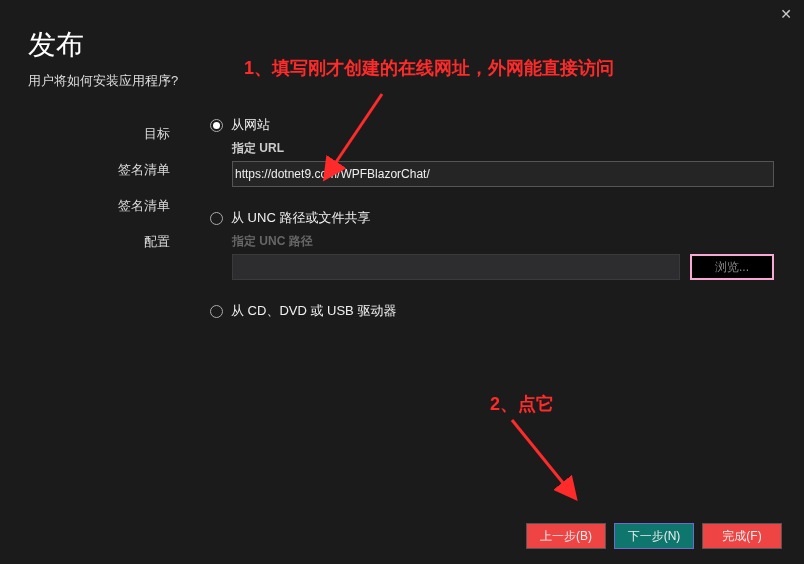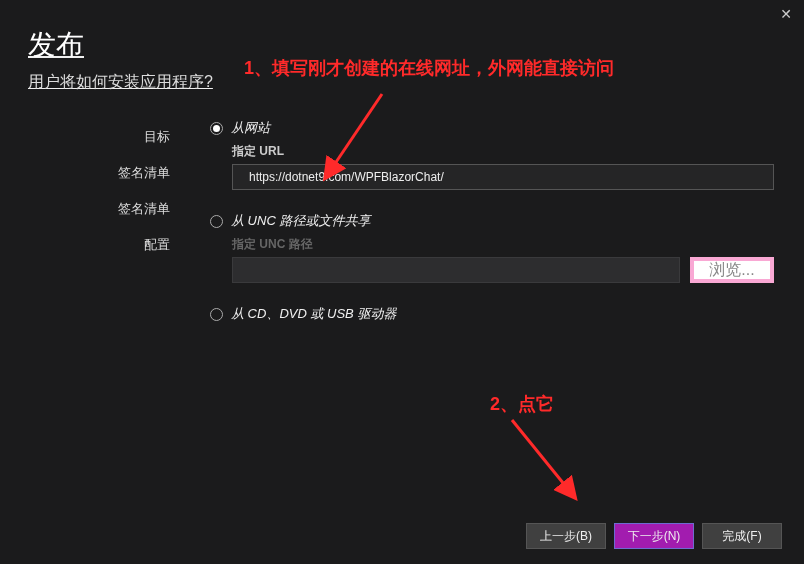--- a/index.html
+++ b/index.html
@@ -9,23 +9,23 @@
     font-family: "Microsoft YaHei", "Segoe UI", sans-serif;
     font-size: 13px;
     color: #f0f0f0;
     position: relative;
     overflow: hidden;
   }
   .close-btn {
     position: absolute; top: 6px; right: 12px;
     color: #ccc; font-size: 14px; cursor: pointer;
   }
-  .header { padding: 26px 0 0 28px; text-decoration: underline; }
+  .header { padding: 26px 0 0 28px; }
   .title { font-size: 28px; font-weight: 300; color: #fff; }
-  .subtitle { font-size: 16px; color: #ddd; margin-top: 8px; }
+  .subtitle { font-size: 13px; color: #ddd; margin-top: 8px; }
   .content { display: flex; margin-top: 20px; height: 380px; }
   .sidebar { width: 170px; padding-top: 6px; text-align: right; }
   .side-item {
     padding: 9px 0 9px 30px;
     font-size: 13px; color: #ddd;
     cursor: pointer;
     position: relative;
   }
   .side-item.active {
     background: #3e3e40;
@@ -43,53 +43,53 @@
   .opt-header { display: flex; align-items: center; margin-bottom: 6px; }
   .radio {
     width: 13px; height: 13px; border-radius: 50%;
     border: 1px solid #aaa; margin-right: 8px;
     display: inline-flex; align-items: center; justify-content: center;
   }
   .radio.checked::after {
     content: ""; width: 7px; height: 7px; border-radius: 50%;
     background: #fff;
   }
-  .opt-label { font-size: 13px; font-style: italic; }
+  .opt-label { font-size: 13px; }
   .field-block { margin-left: 22px; }
   .field-label { font-size: 12px; color: #ccc; margin-bottom: 4px; font-weight: bold; }
   .field-label.dim { color: #666; }
   .field-row { display: flex; gap: 10px; align-items: stretch; }
   .url-input {
     flex: 1; height: 26px;
     background: #252526; border: 1px solid #555;
-    color: #eee; padding: 0 16px; font-size: 12px;
+    color: #eee; padding: 0 2px; font-size: 12px;
     outline: none;
   }
   .url-input.disabled {
     background: #2d2d2f; border: 1px solid #3a3a3c; color: #666;
   }
   .browse-btn {
     width: 84px; height: 26px;
-    background: #ffffff; border: 4px solid #f9a8d4;
-    color: #888; font-size: 16px;
+    background: #000000; border: 2px solid #f9a8d4;
+    color: #888; font-size: 12px;
     display: flex; align-items: center; justify-content: center;
   }
   .footer {
     position: absolute; bottom: 0; left: 0; right: 0;
     height: 56px; display: flex; align-items: center;
     justify-content: flex-end; gap: 8px; padding-right: 22px;
   }
   .ftr-btn {
     min-width: 80px; height: 26px; padding: 0 12px;
-    background: #404040; border: 1px solid #555;
+    background: #ef4444; border: 1px solid #555;
     color: #eee; font-size: 12px;
     display: flex; align-items: center; justify-content: center;
     cursor: pointer;
   }
-  .ftr-btn.primary { background: #a21caf; border-color: #6d6bd0; }
+  .ftr-btn.primary { background: #0f766e; border-color: #6d6bd0; }
   .annot {
     position: absolute; color: #ff2a2a; font-size: 18px;
     font-family: "Microsoft YaHei", sans-serif;
     pointer-events: none;
     font-weight: bold;
   }
   .annot1 { top: 56px; left: 244px; }
   .annot2 { top: 392px; left: 490px; }
   svg.arrow { position: absolute; pointer-events: none; }
 </style>

